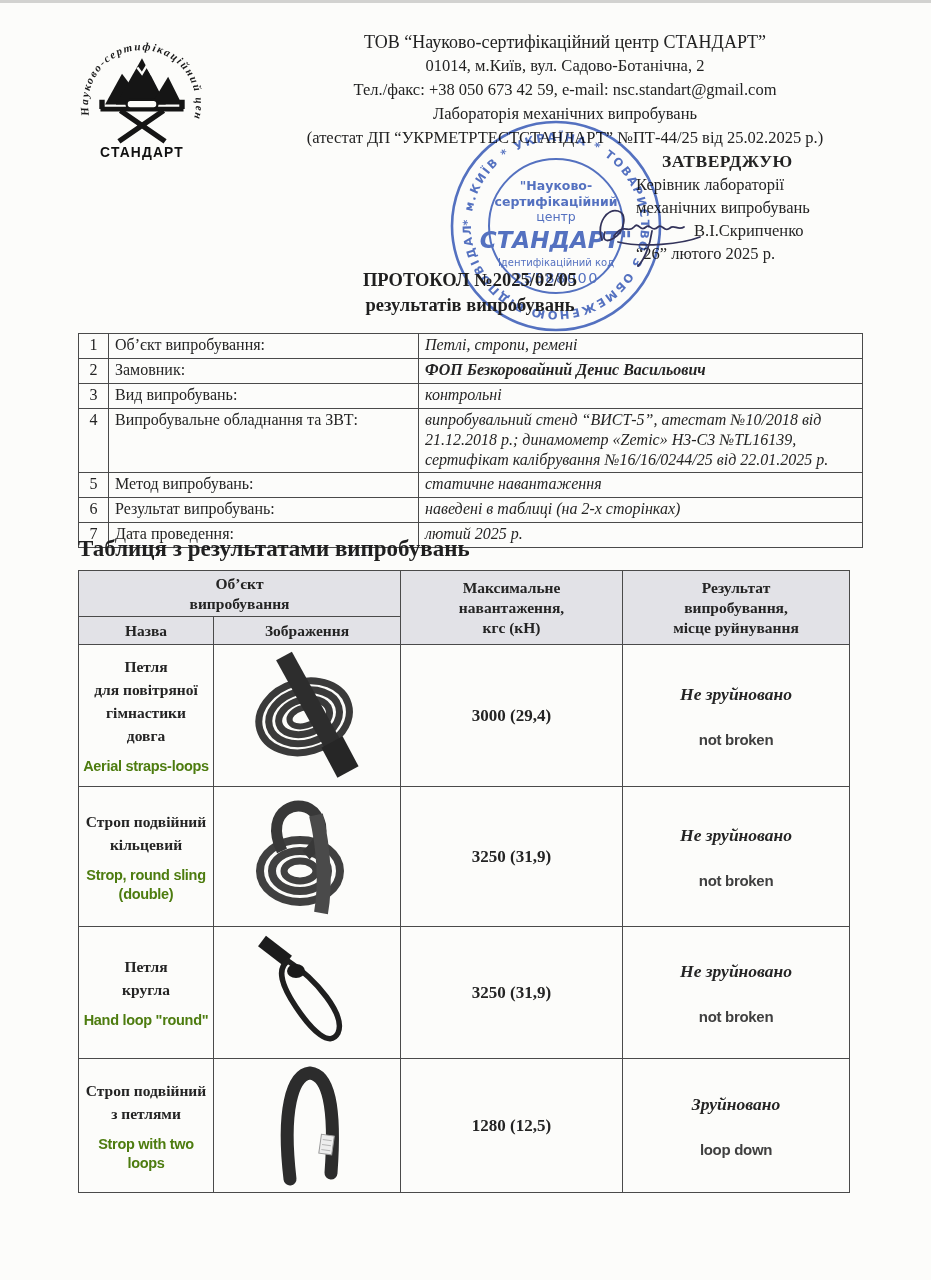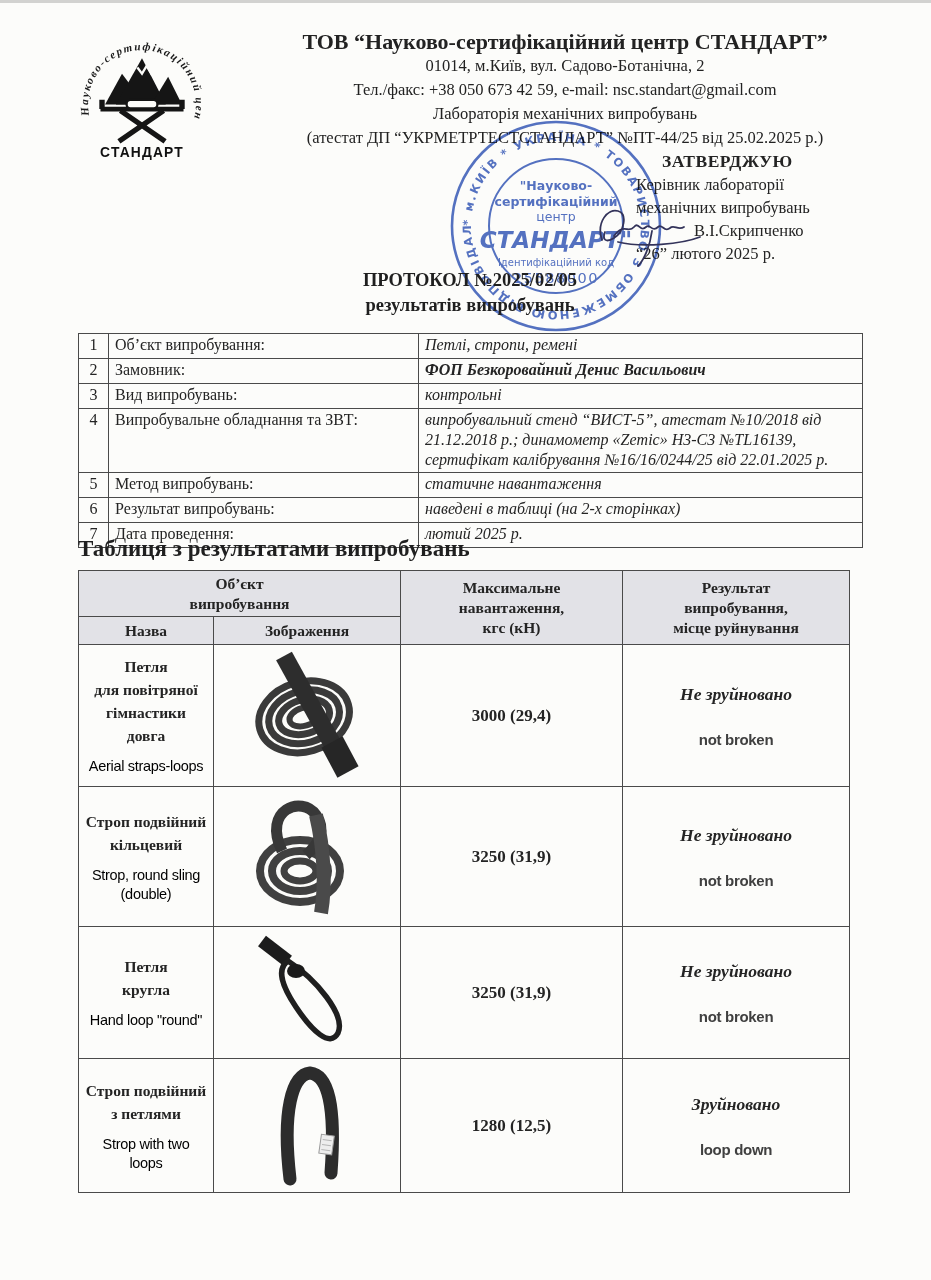--- a/index.html
+++ b/index.html
@@ -4,21 +4,21 @@
 <style>
   html,body{margin:0;padding:0;background:#e9e9e9;}
   .page{position:relative;width:931px;height:1280px;background:#fcfcfa;overflow:hidden;
         font-family:"Liberation Serif",serif;color:#262626;}
   .page::before{content:"";position:absolute;left:0;top:0;width:931px;height:3px;background:#d2d2d0;}
   .abs{position:absolute;}
   .pre{white-space:pre-line;}
 
   
   .header-text{left:250px;top:30px;width:630px;text-align:center;font-size:16.5px;line-height:24px;color:#222;}
-  .header-text .company{font-weight:bold;font-size:22px;}
+  .header-text .company{font-weight:normal;font-size:18px;}
   
   .approval{left:617px;top:150px;width:280px;font-size:16.5px;line-height:23px;color:#242424;margin-left:19px;}
   .approval .title{font-weight:bold;font-size:17.5px;margin-left:26px;letter-spacing:.5px;}
   .approval .signer{margin-left:58px;}
   
   .protocol{left:78px;top:268px;width:784px;text-align:center;font-weight:bold;font-size:18.5px;line-height:25px;color:#1f1f1f;}
 
   
   table{border-collapse:collapse;}
   .details{left:78px;top:333px;}
@@ -34,22 +34,22 @@
 
   
   .results{left:78px;top:570px;}
   .results table{table-layout:fixed;width:771px;color:#242424;}
   .results td,.results th{border:1.4px solid #4a4a4a;padding:0;}
   .results th{background:#e2e2e7;font-weight:bold;font-size:15.5px;line-height:20px;text-align:center;vertical-align:middle;}
   .results .hdr-top{height:46px;}
   .results .hdr-sub{height:28px;}
   .name-cell{text-align:center;vertical-align:middle;}
   .name-uk{font-weight:bold;font-size:15.5px;line-height:23px;}
-  .name-en{font-family:"Liberation Sans",sans-serif;font-weight:normal;font-size:14.5px;line-height:19px;
-           letter-spacing:-.3px;color:#000000;margin-top:10px;}
+  .name-en{font-family:"Liberation Sans",sans-serif;font-weight:bold;font-size:14.5px;line-height:19px;
+           letter-spacing:-.3px;color:#4d7c0f;margin-top:10px;}
   .img-cell{text-align:center;vertical-align:middle;}
   .load-cell{text-align:center;vertical-align:middle;font-weight:bold;font-size:17px;}
   .result-cell{text-align:center;vertical-align:middle;}
   .result-uk{font-weight:bold;font-style:italic;font-size:17.5px;}
   .result-en{font-family:"Liberation Sans",sans-serif;font-weight:bold;font-size:15px;letter-spacing:-.3px;
              color:#404040;margin-top:26px;}
 
   
   .stamp{left:444px;top:114px;width:224px;height:224px;opacity:.92;mix-blend-mode:multiply;}
   .signature{left:592px;top:196px;width:130px;height:74px;z-index:6;}

